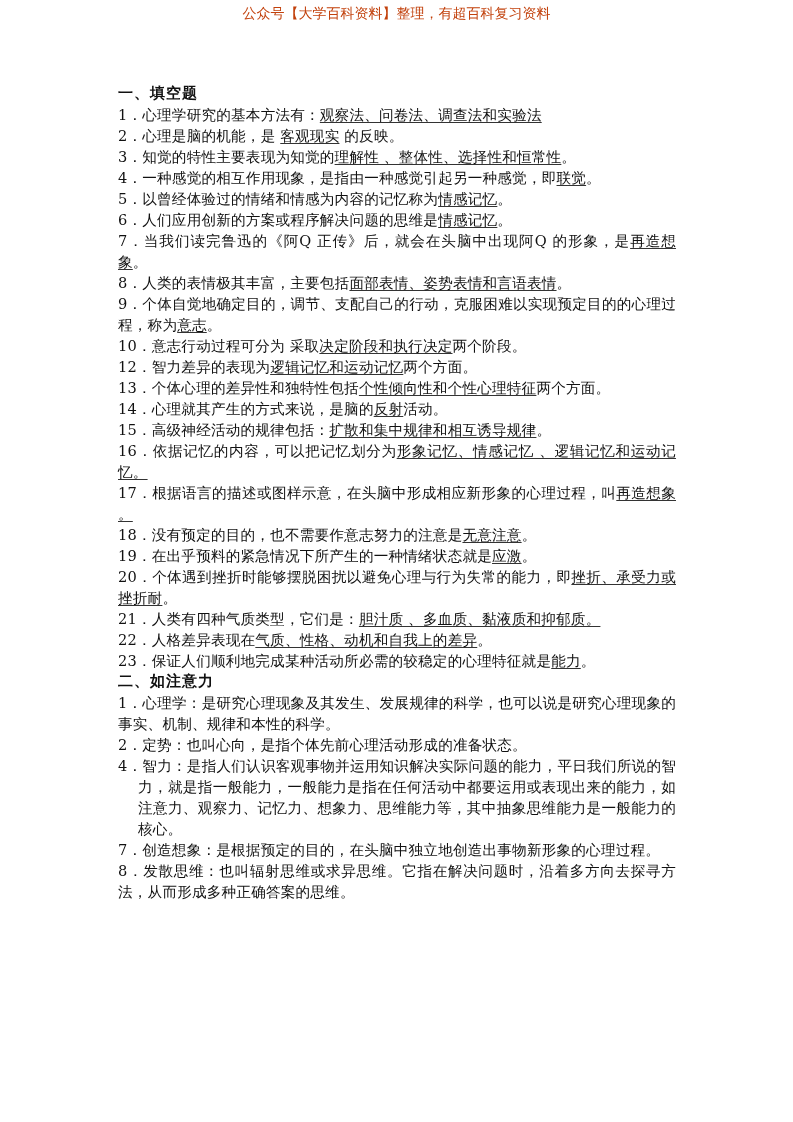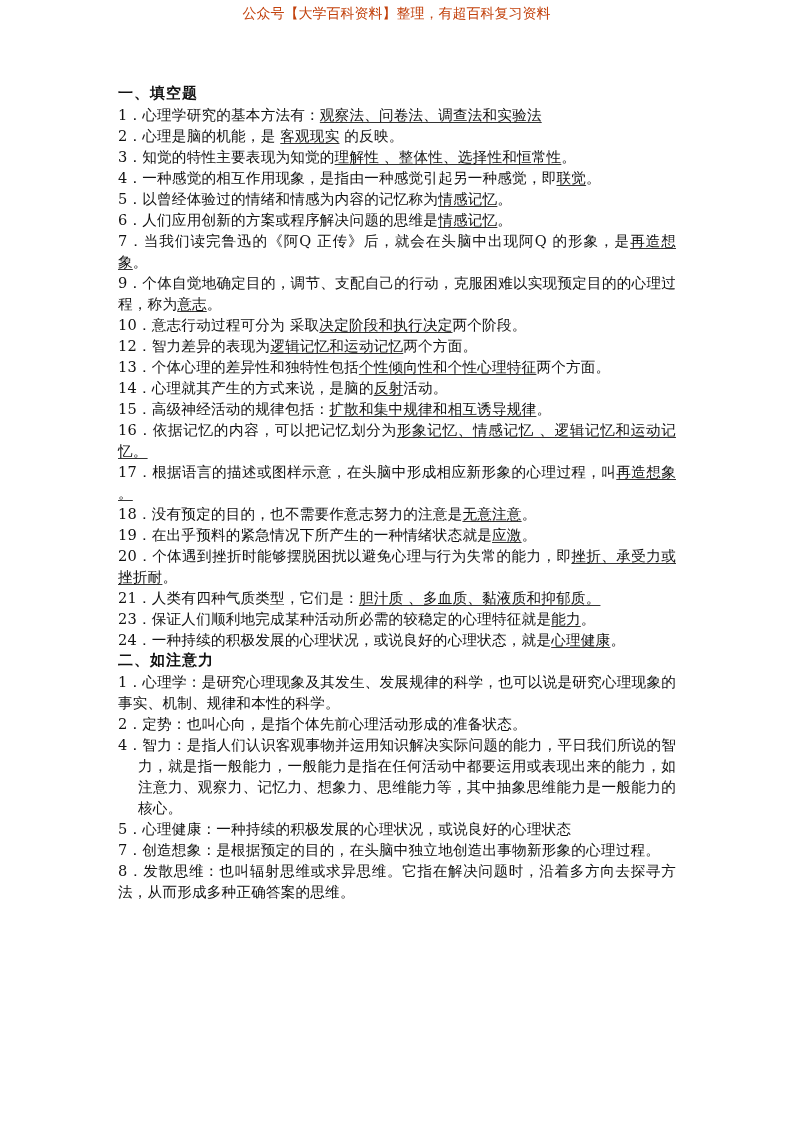--- a/index.html
+++ b/index.html
@@ -66,40 +66,40 @@
 
   <div id="fill-list">
 
     <p class="item"><span>1．</span><span>心理学研究的基本方法有：</span><span class="ans">观察法、问卷法、调查法和实验法</span><span></span></p>
     <p class="item"><span>2．</span><span>心理是脑的机能，是 </span><span class="ans">客观现实</span><span> 的反映。</span></p>
     <p class="item"><span>3．</span><span>知觉的特性主要表现为知觉的</span><span class="ans">理解性 、整体性、选择性和恒常性</span><span>。</span></p>
     <p class="item"><span>4．</span><span>一种感觉的相互作用现象，是指由一种感觉引起另一种感觉，即</span><span class="ans">联觉</span><span>。</span></p>
     <p class="item"><span>5．</span><span>以曾经体验过的情绪和情感为内容的记忆称为</span><span class="ans">情感记忆</span><span>。</span></p>
     <p class="item"><span>6．</span><span>人们应用创新的方案或程序解决问题的思维是</span><span class="ans">情感记忆</span><span>。</span></p>
     <p class="item"><span>7．</span><span>当我们读完鲁迅的《阿Q 正传》后，就会在头脑中出现阿Q 的形象，是</span><span class="ans">再造想象</span><span>。</span></p>
+    <p class="item"><span>8．</span><span>人类的表情极其丰富，主要包括</span><span class="ans">面部表情、姿势表情和言语表情</span><span>。</span></p>
     <p class="item"><span>9．</span><span>个体自觉地确定目的，调节、支配自己的行动，克服困难以实现预定目的的心理过程，称为</span><span class="ans">意志</span><span>。</span></p>
     <p class="item"><span>10．</span><span>意志行动过程可分为 采取</span><span class="ans">决定阶段和执行决定</span><span>两个阶段。</span></p>
     <p class="item"><span>12．</span><span>智力差异的表现为</span><span class="ans">逻辑记忆和运动记忆</span><span>两个方面。</span></p>
     <p class="item"><span>13．</span><span>个体心理的差异性和独特性包括</span><span class="ans">个性倾向性和个性心理特征</span><span>两个方面。</span></p>
     <p class="item"><span>14．</span><span>心理就其产生的方式来说，是脑的</span><span class="ans">反射</span><span>活动。</span></p>
     <p class="item"><span>15．</span><span>高级神经活动的规律包括：</span><span class="ans">扩散和集中规律和相互诱导规律</span><span>。</span></p>
     <p class="item"><span>16．</span><span>依据记忆的内容，可以把记忆划分为</span><span class="ans">形象记忆、情感记忆 、逻辑记忆和运动记忆。 </span><span></span></p>
     <p class="item"><span>17．</span><span>根据语言的描述或图样示意，在头脑中形成相应新形象的心理过程，叫</span><span class="ans">再造想象 。</span><span></span></p>
     <p class="item"><span>18．</span><span>没有预定的目的，也不需要作意志努力的注意是</span><span class="ans">无意注意</span><span>。</span></p>
     <p class="item"><span>19．</span><span>在出乎预料的紧急情况下所产生的一种情绪状态就是</span><span class="ans">应激</span><span>。</span></p>
     <p class="item"><span>20．</span><span>个体遇到挫折时能够摆脱困扰以避免心理与行为失常的能力，即</span><span class="ans">挫折、承受力或挫折耐</span><span>。</span></p>
     <p class="item"><span>21．</span><span>人类有四种气质类型，它们是：</span><span class="ans">胆汁质 、多血质、黏液质和抑郁质。 </span><span></span></p>
+    <p class="item"><span>22．</span><span>人格差异表现在</span><span class="ans">气质、性格、动机和自我上的差异</span><span>。</span></p>
     <p class="item"><span>23．</span><span>保证人们顺利地完成某种活动所必需的较稳定的心理特征就是</span><span class="ans">能力</span><span>。</span></p>
-    <p class="item"><span>24．</span><span>一种持续的积极发展的心理状况，或说良好的心理状态，就是</span><span class="ans">心理健康</span><span>。</span></p>
   </div>
 
   <div class="section-title">二、如注意力</div>
 
   <div id="def-list">
     <p class="item"><span>1．</span><span>心理学：是研究心理现象及其发生、发展规律的科学，也可以说是研究心理现象的事实、机制、规律和本性的科学。</span></p>
     <p class="item"><span>2．</span><span>定势：也叫心向，是指个体先前心理活动形成的准备状态。</span></p>
     <p class="item hang"><span>4．</span><span>智力：是指人们认识客观事物并运用知识解决实际问题的能力，平日我们所说的智力，就是指一般能力，一般能力是指在任何活动中都要运用或表现出来的能力，如注意力、观察力、记忆力、想象力、思维能力等，其中抽象思维能力是一般能力的核心。</span></p>
-    <p class="item"><span>5．</span><span>心理健康：一种持续的积极发展的心理状况，或说良好的心理状态</span></p>
     <p class="item"><span>7．</span><span>创造想象：是根据预定的目的，在头脑中独立地创造出事物新形象的心理过程。</span></p>
     <p class="item"><span>8．</span><span>发散思维：也叫辐射思维或求异思维。它指在解决问题时，沿着多方向去探寻方法，从而形成多种正确答案的思维。</span></p>
   </div>
 
 </div>
 
 </body></html>

